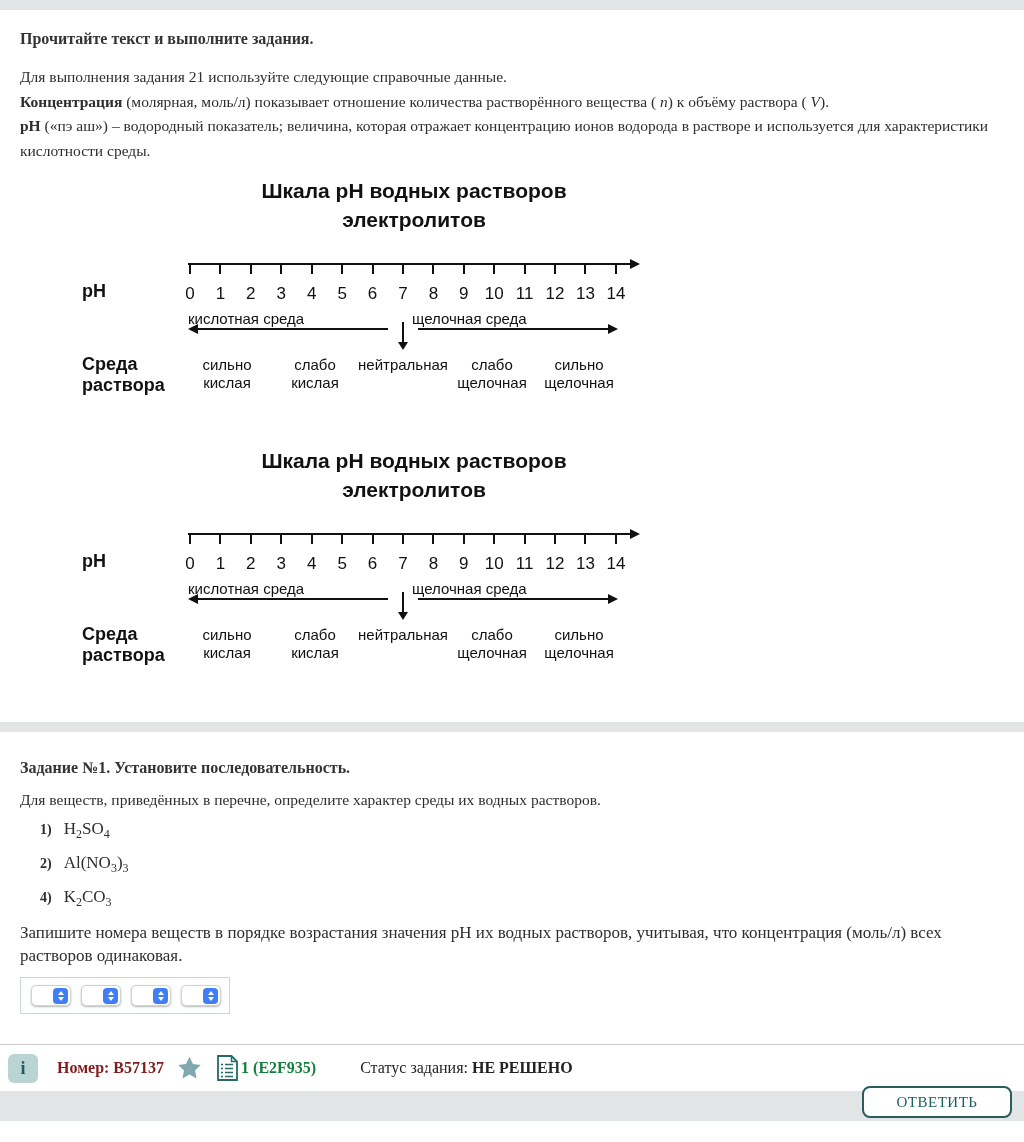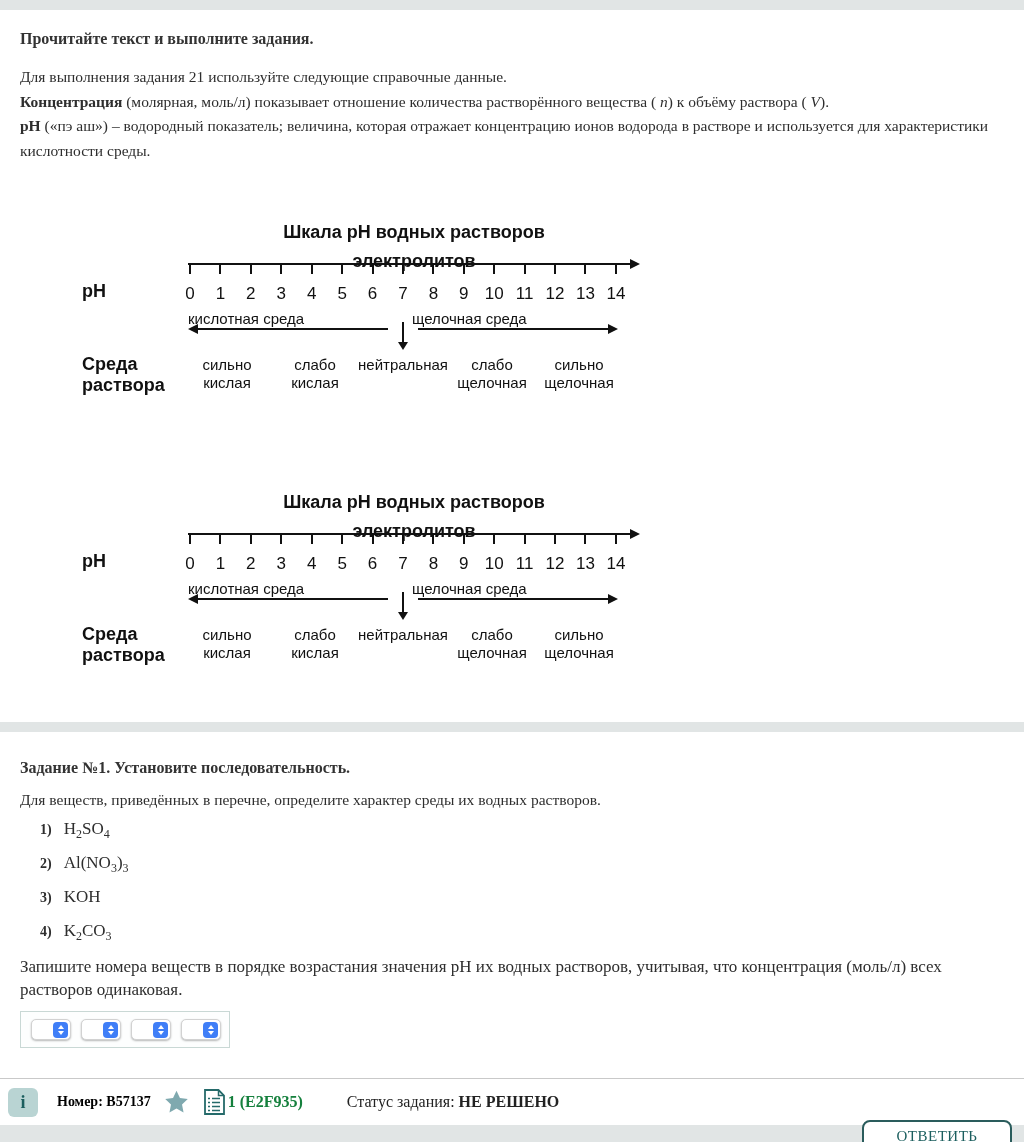--- a/index.html
+++ b/index.html
@@ -16,21 +16,21 @@
   .intro { font-size:15.5px; line-height:24.5px; margin:17px 0 0 0; width:992px; }
   .intro i { font-family:"Liberation Serif", serif; }
 
   
   .diagram {
     position:relative; width:572px; height:225px; margin:13px 0 0 60px;
     font-family:"Liberation Sans", sans-serif; color:#111;
   }
   .diagram.second { margin-top:45px; }
   .dg-title { position:absolute; left:164px; top:0; width:340px; text-align:center;
-              font-size:18px; font-weight:bold; line-height:29px;margin-top:42px; }
+              font-size:21px; font-weight:bold; line-height:29px; }
   .dg-axis { position:absolute; left:108px; top:87px; width:452px; height:40px; }
   .axis-line { position:absolute; left:0; top:0; width:442px; height:2px; background:#111; }
   .axis-head { position:absolute; left:442px; top:-4px; width:0; height:0;
                border-left:10px solid #111; border-top:5px solid transparent; border-bottom:5px solid transparent; }
   .ticks { position:absolute; left:-9px; top:2px; width:448px; display:flex; justify-content:space-between; }
   .tick { width:22px; display:flex; flex-direction:column; align-items:center; }
   .tick-mark { width:2px; height:9px; background:#111; }
   .tick-num { margin-top:10px; font-size:17px; }
   .axis-ph { position:absolute; left:2px; top:105px; font-size:18px; font-weight:bold; }
   .zone-acid, .zone-alk { position:absolute; top:134px; width:210px; text-align:left; font-size:15px; }
@@ -71,21 +71,21 @@
   .chev-up { width:0; height:0; border-left:3px solid transparent; border-right:3px solid transparent;
              border-bottom:4px solid #fff; }
   .chev-down { width:0; height:0; border-left:3px solid transparent; border-right:3px solid transparent;
                border-top:4px solid #fff; }
 
   
   .footer-line { border-top:1px solid #c9c9c9; margin-top:30px; }
   .footer-info { height:46px; display:flex; align-items:center; padding-left:8px; background:#fff; }
   .info-badge { width:30px; height:29px; background:#b9d4d3; border-radius:6px; color:#1b5e5e;
                 font-weight:bold; font-size:18px; display:flex; align-items:center; justify-content:center; }
-  .num-label { color:#000000; font-weight:bold; font-size:14px; margin-left:19px; }
+  .num-label { color:#7f1d1d; font-weight:bold; font-size:16px; margin-left:19px; }
   .star-wrap { margin-left:12px; display:flex; align-items:center; }
   .doc-wrap { margin-left:13px; display:flex; align-items:center; }
   .att-label { color:#15803d; font-weight:bold; font-size:16px; margin-left:2px; }
   .status-wrap { margin-left:44px; font-size:16px; color:#222; }
   .status-value { font-weight:bold; }
   .footer-bar { height:30px; background:#e1e5e5; position:relative; }
   .answer-btn { position:absolute; right:12px; top:-5px; width:150px; height:32px;
                 background:#fff; border:2px solid #2a5c5c; border-radius:8px;
                 color:#1b5e5e; font-family:"Liberation Serif", serif; font-size:15px;
                 letter-spacing:0.5px; cursor:pointer; }
@@ -321,23 +321,20 @@
   <h3 class="head">Задание №1. Установите последовательность.</h3>
   <p class="task-prompt">Для веществ, приведённых в перечне, определите характер среды их водных растворов.</p>
 
   <div class="sub-list">
 
   <div class="sub-item ri-0">
       <span class="sub-num">1)</span><span class="sub-formula"><span>H</span><sub>2</sub><span>SO</span><sub>4</sub></span>
     </div>
       <div class="sub-item ri-1">
       <span class="sub-num">2)</span><span class="sub-formula"><span>Al(NO</span><sub>3</sub><span>)</span><sub>3</sub></span>
-    </div>
-      <div class="sub-item ri-2">
-      <span class="sub-num">3)</span><span class="sub-formula"><span>KOH</span></span>
     </div>
       <div class="sub-item ri-3">
       <span class="sub-num">4)</span><span class="sub-formula"><span>K</span><sub>2</sub><span>CO</span><sub>3</sub></span>
     </div>
     </div>
 
   <p class="task-note">Запишите номера веществ в порядке возрастания значения pH их водных растворов, учитывая, что концентрация (моль/л) всех растворов одинаковая.</p>
 
   <div class="answer-box">
 

